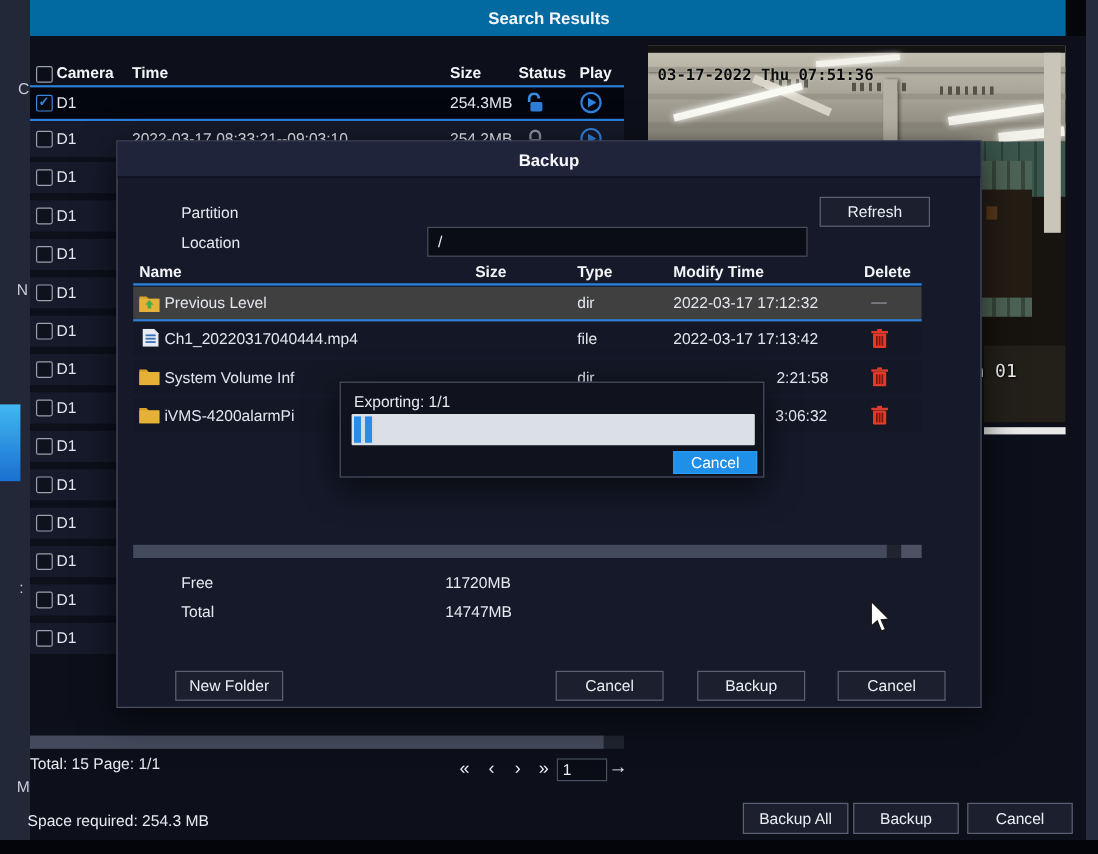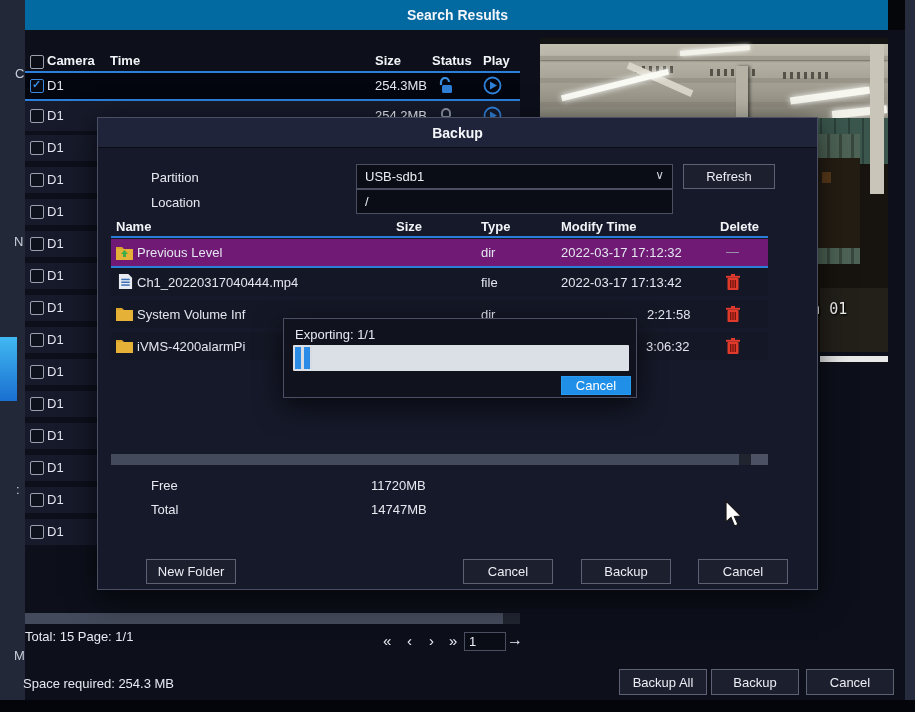--- a/index.html
+++ b/index.html
@@ -57,21 +57,21 @@
   
   .dialog{position:absolute;background:#151929;border:1px solid #4a4f63;
         box-shadow:0 8px 28px rgba(0,0,0,.65);box-sizing:border-box;}
   .dialog-titlebar{position:absolute;left:0;top:0;right:0;height:29px;background:#20243a;
         border-bottom:1px solid #0a0c14;}
   .dialog-titlebar span{position:absolute;left:0;right:0;top:7px;text-align:center;
         font-size:14px;font-weight:bold;color:#f4f6fa;}
   .field{position:absolute;background:#0a0d16;border:1px solid #4a5062;box-sizing:border-box;
         font-size:13px;color:#eceef4;display:flex;align-items:center;padding:0 8px;}
   .file-row{position:absolute;left:13px;width:657px;height:28px;background:#141826;}
-  .file-row.sel{background:#701a75;border-bottom:2px solid #2b7fd9;height:27px;}
+  .file-row.sel{background:#404040;border-bottom:2px solid #2b7fd9;height:27px;}
   .icon16{position:absolute;width:17px;height:15px;}
   .trash{position:absolute;width:14px;height:16px;}
   .progress-track{position:absolute;background:#dbe0e6;border-radius:1px;overflow:hidden;}
   .progress-fill{position:absolute;left:2px;top:2px;bottom:2px;
         background:repeating-linear-gradient(90deg,#2b8ce8 0 6px,#d7dce2 6px 9px);}
   .dim{color:#9aa0ac;}
 </style>
 </head>
 <body>
 
@@ -112,20 +112,21 @@
     </svg>
     <svg class="abs" style="left:458px;top:3px;" width="19" height="19" viewBox="0 0 19 19">
       <circle cx="9.5" cy="9.5" r="8" fill="none" stroke="#2f82dc" stroke-width="1.8"></circle>
       <polygon points="7,5.5 14,9.5 7,13.5" fill="#2f82dc"></polygon>
     </svg>
   </div>
 
   <div class="result-row" style="top:101px;height:30px;">
     <div class="checkbox" style="left:5px;top:8px;"></div>
     <span class="cell" style="left:22px;top:7px;">D1</span>
+    <span class="cell" style="left:85px;top:7px;">2022-03-17 08:33:21--09:03:10</span>
     <span class="cell" style="left:350px;top:7px;">254.2MB</span>
     <svg class="abs" style="left:412px;top:6px;" width="18" height="18" viewBox="0 0 18 18">
       <path d="M5 9 V6 a4 4 0 0 1 8 0 V9" fill="none" stroke="#8a90a0" stroke-width="2"></path>
       <rect x="4" y="9" width="10" height="7" rx="1.5" fill="#8a90a0"></rect>
     </svg>
     <svg class="abs" style="left:458px;top:5px;" width="19" height="19" viewBox="0 0 19 19">
       <circle cx="9.5" cy="9.5" r="8" fill="none" stroke="#2f82dc" stroke-width="1.8"></circle>
       <polygon points="7,5.5 14,9.5 7,13.5" fill="#2f82dc"></polygon>
     </svg>
   </div>
@@ -240,33 +241,30 @@
     <div class="pv" style="left:282px;top:134px;width:9px;height:11px;background:#5a3a1a;"></div>
     <div class="pv" style="left:10px;top:150px;width:55px;height:42px;background:#30343c;border:2px solid #1c1e24;"></div>
     <div class="pv" style="left:16px;top:156px;width:43px;height:28px;background:#596274;"></div>
     <div class="pv" style="left:52px;top:188px;width:68px;height:56px;background:linear-gradient(180deg,#2e5ac2,#1d3f96);"></div>
     <div class="pv" style="left:112px;top:172px;width:105px;height:100px;background:#0b0a08;border:3px solid #1f1d18;transform:rotate(-6deg);"></div>
     <div class="pv" style="left:122px;top:182px;width:86px;height:78px;transform:rotate(-6deg);background:radial-gradient(circle at 30% 40%,#b05848 0 28%,transparent 30%),radial-gradient(circle at 68% 62%,#8a3426 0 33%,transparent 35%),#3a1410;"></div>
     <div class="pv" style="left:0;top:252px;width:348px;height:62px;background:#191309;"></div>
     <div class="pv" style="left:10px;top:248px;width:70px;height:30px;background:#5f4c2e;"></div>
     <div class="pv" style="left:280px;top:250px;width:68px;height:64px;background:#23201a;"></div>
     <span class="pv-label">Camera 01</span>
+    <span class="pv-ts">03-17-2022 Thu 07:51:36</span>
   </div>
   <div class="abs" style="left:820px;top:356px;width:68px;height:6px;background:#e9e9e9;"></div>
 
   <div class="dialog" style="left:97px;top:117px;width:721px;height:473px;">
     <div class="dialog-titlebar">
       <span>Backup</span>
     </div>
 
     <span class="txt" style="left:53px;top:52px;">Partition</span>
-    <div class="field" style="left:258px;top:46px;width:317px;height:25px;">
-      <span>USB-sdb1</span>
-      <span style="position:absolute;right:8px;top:3px;font-size:12px;color:#cfd3dc;">∨</span>
-    </div>
     <div class="btn" style="left:585px;top:46px;width:92px;height:25px;">Refresh</div>
 
     <span class="txt" style="left:53px;top:77px;">Location</span>
     <div class="field" style="left:258px;top:71px;width:317px;height:25px;">
       <span>/</span>
     </div>
 
     <span class="txt hdr" style="left:18px;top:101px;">Name</span>
     <span class="txt hdr" style="left:298px;top:101px;">Size</span>
     <span class="txt hdr" style="left:383px;top:101px;">Type</span>

